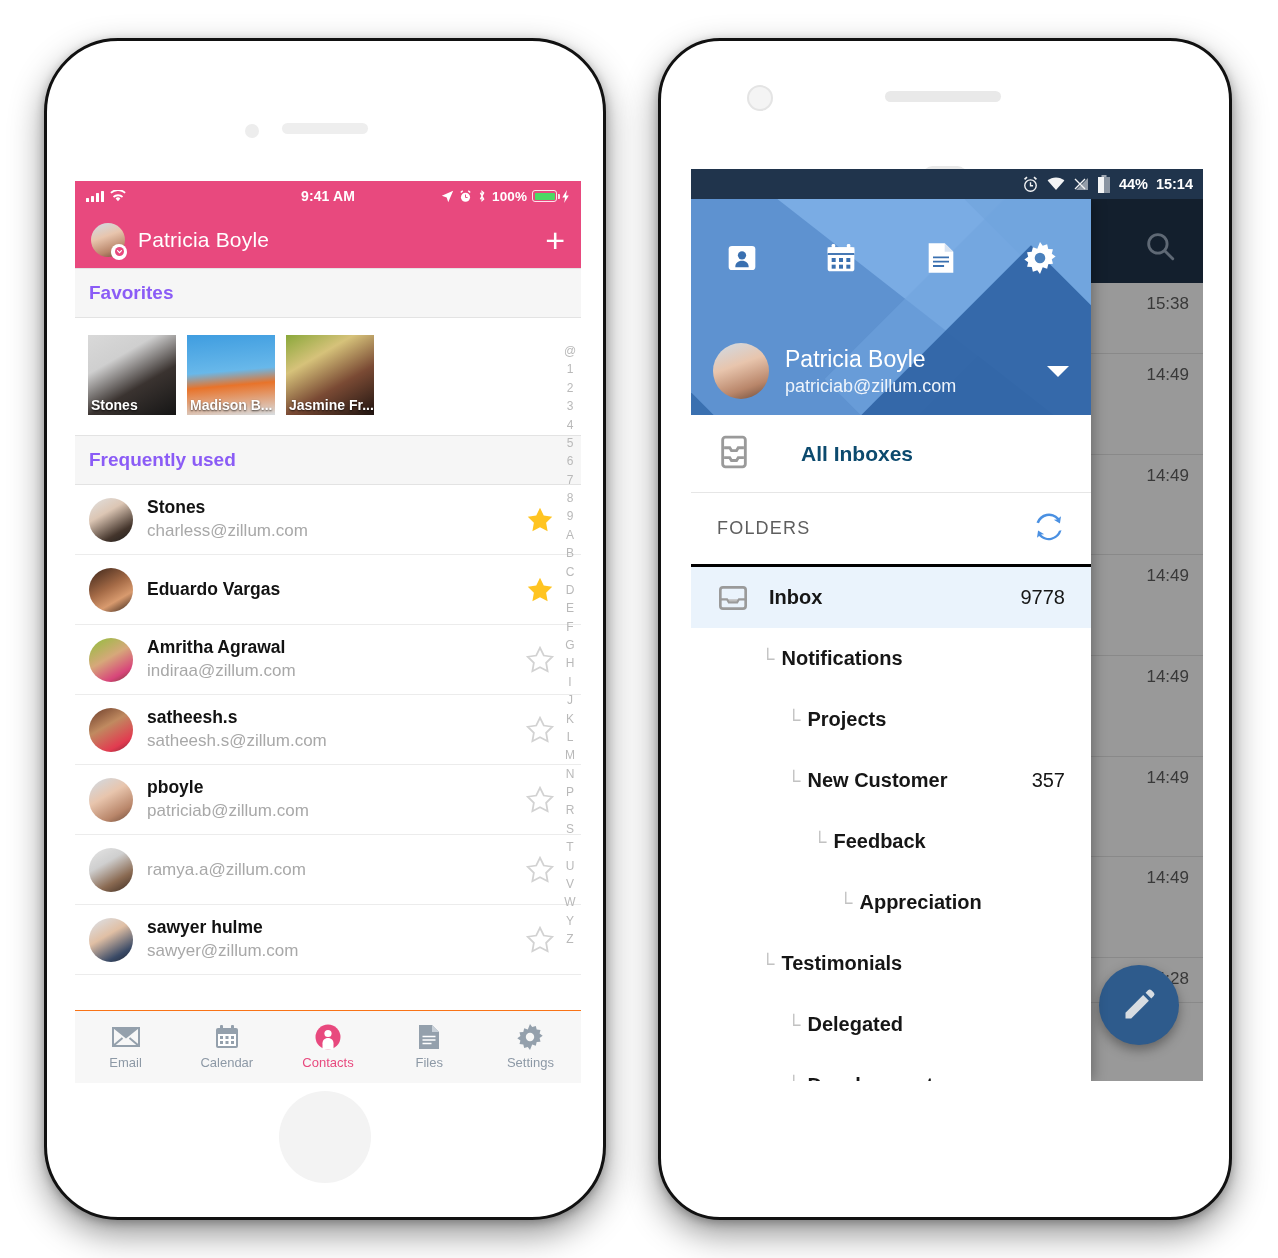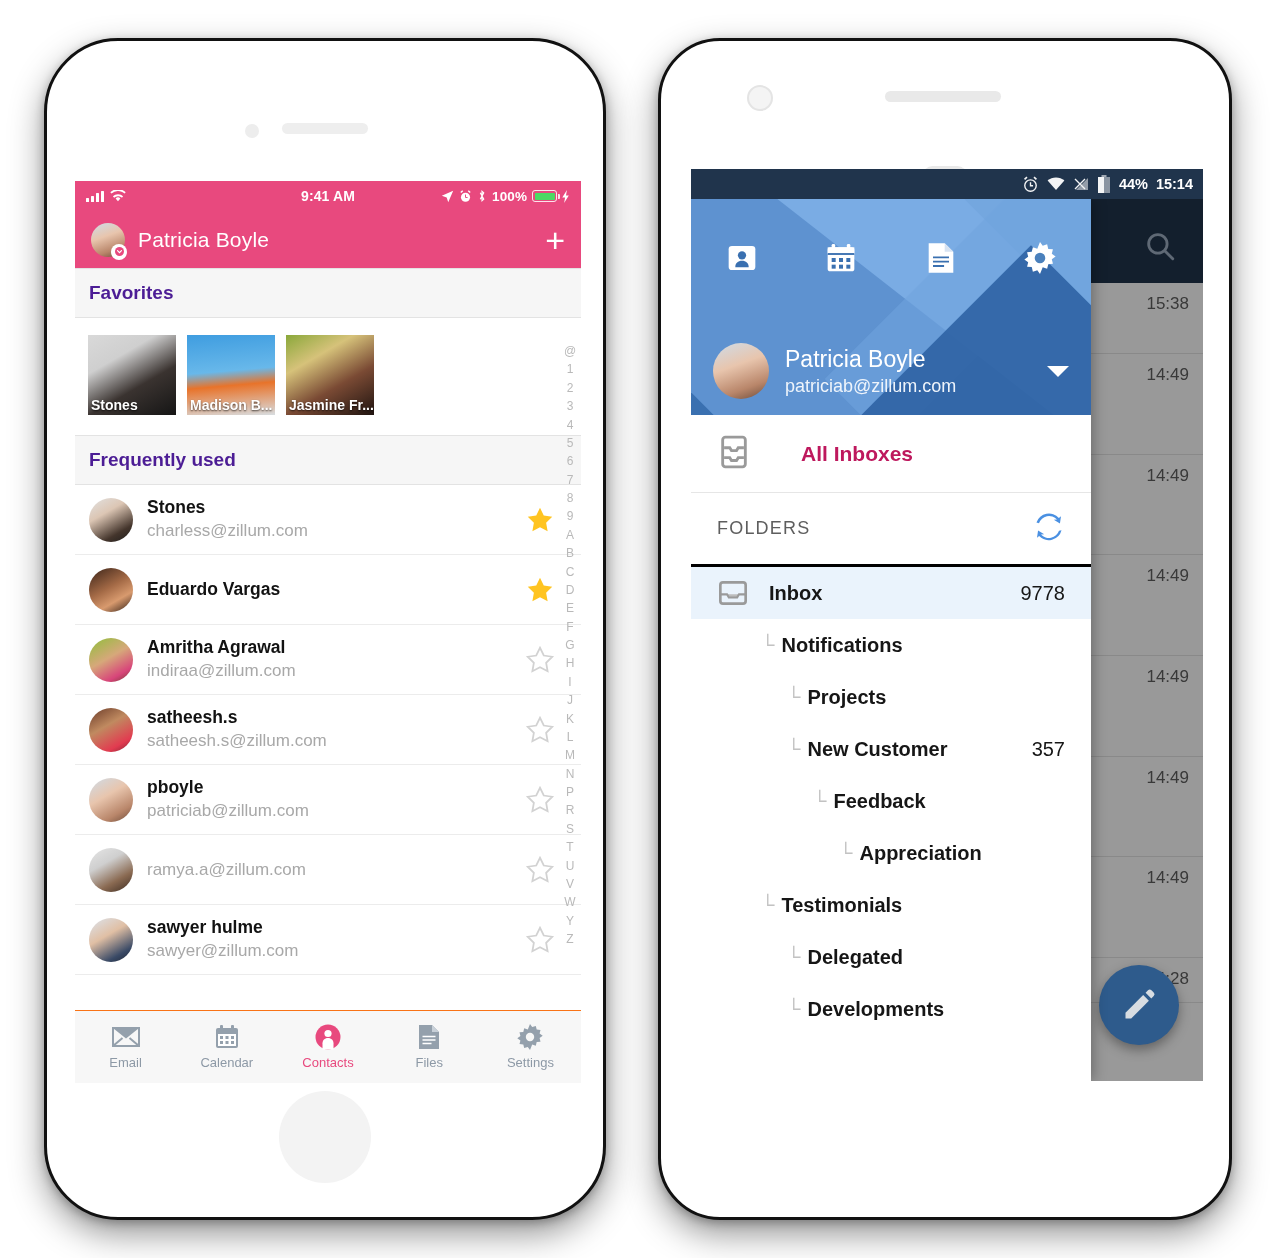--- a/index.html
+++ b/index.html
@@ -65,21 +65,21 @@
   .ios-nav .ava .img { width:34px;height:34px;border-radius:50%;overflow:hidden;
      background:linear-gradient(160deg,#cfdce8 0%,#e8c5ad 40%,#b9866a 75%,#6b4a38 100%); }
   .ios-nav .ava .badge{position:absolute;right:-2px;bottom:-3px;width:16px;height:16px;border-radius:50%;
      background:#fff;display:flex;align-items:center;justify-content:center;}
   .ios-nav .ava .badge svg{width:9px;height:9px;display:block;}
   .ios-nav .title{color:#fff;font-size:21px;margin-left:13px;font-weight:400;letter-spacing:.2px;}
   .ios-nav .plus{margin-left:auto;color:#fff;font-size:34px;font-weight:200;line-height:1;}
 
   
   .sec-head{background:#f6f6f6;border-bottom:1px solid #e3e3e3;border-top:1px solid #e3e3e3;
-    padding:13px 14px;font-size:19px;font-weight:700;color:#4c1d95;}
+    padding:13px 14px;font-size:19px;font-weight:700;color:#8b5cf6;}
 
   
   .fav-strip{display:flex;gap:11px;padding:17px 13px 20px 13px;background:#fff;}
   .fav{width:88px;height:80px;position:relative;overflow:hidden;flex:0 0 auto;}
   .fav .ph{position:absolute;inset:0;}
   .fav .nm{position:absolute;left:0;right:0;bottom:0;color:#fff;font-size:14px;font-weight:700;
     padding:2px 3px;white-space:nowrap;overflow:hidden;text-shadow:0 1px 2px rgba(0,0,0,.7);}
   .f0 .ph{background:linear-gradient(150deg,#d9d9d9 0%,#cfcfcf 30%,#3a3330 62%,#151515 100%);}
   .f1 .ph{background:linear-gradient(150deg,#4a2e20 0%,#8a5a3c 38%,#c08a60 60%,#3a231a 100%);}
   .f2 .ph{background:linear-gradient(175deg,#3f9de0 0%,#68b8ea 45%,#e8732a 62%,#d8dde0 100%);}
@@ -148,25 +148,25 @@
   .dr-acct{position:absolute;left:0;right:0;bottom:16px;display:flex;align-items:center;padding:0 22px;z-index:3;}
   .dr-acct .av{width:56px;height:56px;border-radius:50%;flex:0 0 auto;
      background:linear-gradient(160deg,#cfdce8 0%,#e8c5ad 40%,#b9866a 75%,#6b4a38 100%);}
   .dr-acct .txt{margin-left:16px;}
   .dr-acct .nm{color:#fff;font-size:23px;line-height:1.25;}
   .dr-acct .em{color:#eef4fb;font-size:18px;margin-top:2px;}
   .dr-acct .carat{margin-left:auto;width:0;height:0;border-left:11px solid transparent;
      border-right:11px solid transparent;border-top:11px solid #fff;}
 
   .dr-inbox{display:flex;align-items:center;height:78px;padding:0 26px;border-bottom:1px solid #e6e6e6;}
-  .dr-inbox .lbl{font-size:21px;font-weight:700;color:#be185d;margin-left:50px;}
+  .dr-inbox .lbl{font-size:21px;font-weight:700;color:#0c4a6e;margin-left:50px;}
   .dr-folders-head{display:flex;align-items:center;height:74px;padding:0 26px;border-bottom:3px solid #000000;}
   .dr-folders-head .t{font-size:18px;color:#5e5e5e;letter-spacing:1.2px;font-weight:400;}
   .dr-folders-head .rf{margin-left:auto;}
-  .f-row{display:flex;align-items:center;height:52px;padding:0 26px;}
+  .f-row{display:flex;align-items:center;height:61px;padding:0 26px;}
   .f-row.sel{background:#eaf3fc;}
   .f-row .ic{width:34px;display:flex;align-items:center;}
   .f-row .lbl{font-size:20px;font-weight:700;color:#161616;}
   .f-row .cnt{margin-left:auto;font-size:20px;color:#161616;}
   .elbow{color:#c2c2c2;font-size:19px;margin-right:7px;font-weight:400;}
 </style>
 </head>
 <body>
 
 <div class="stage">

